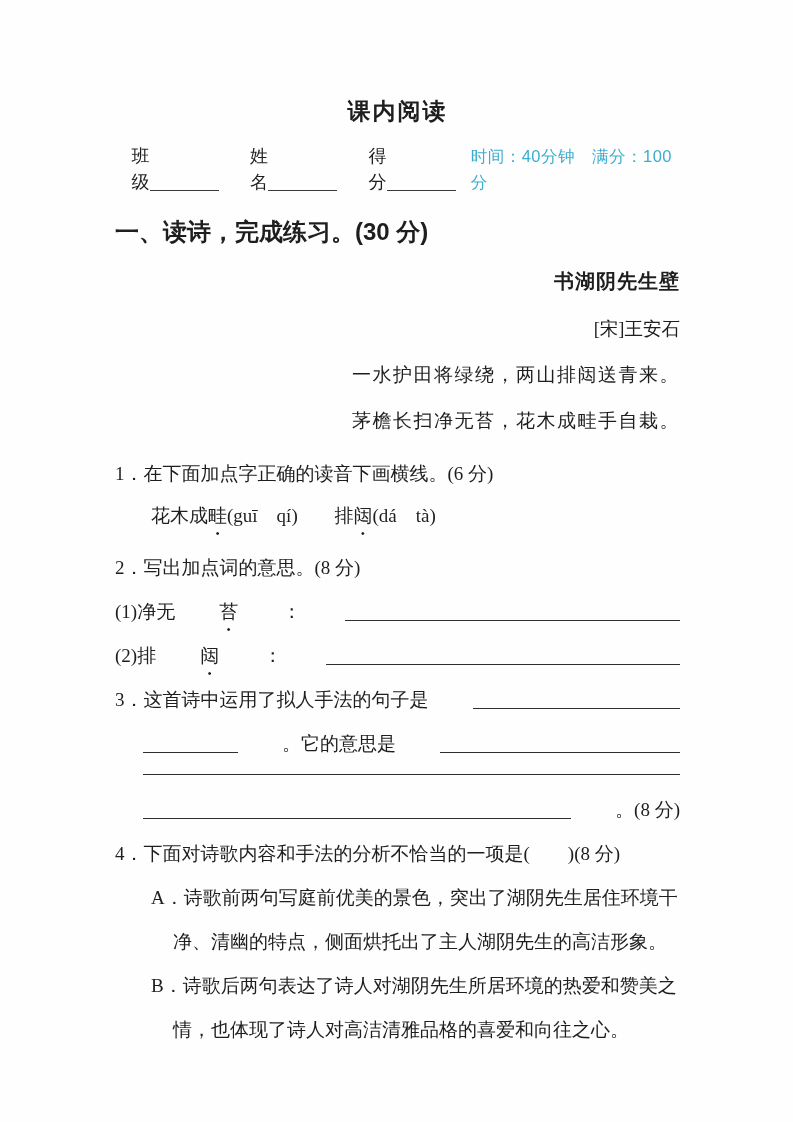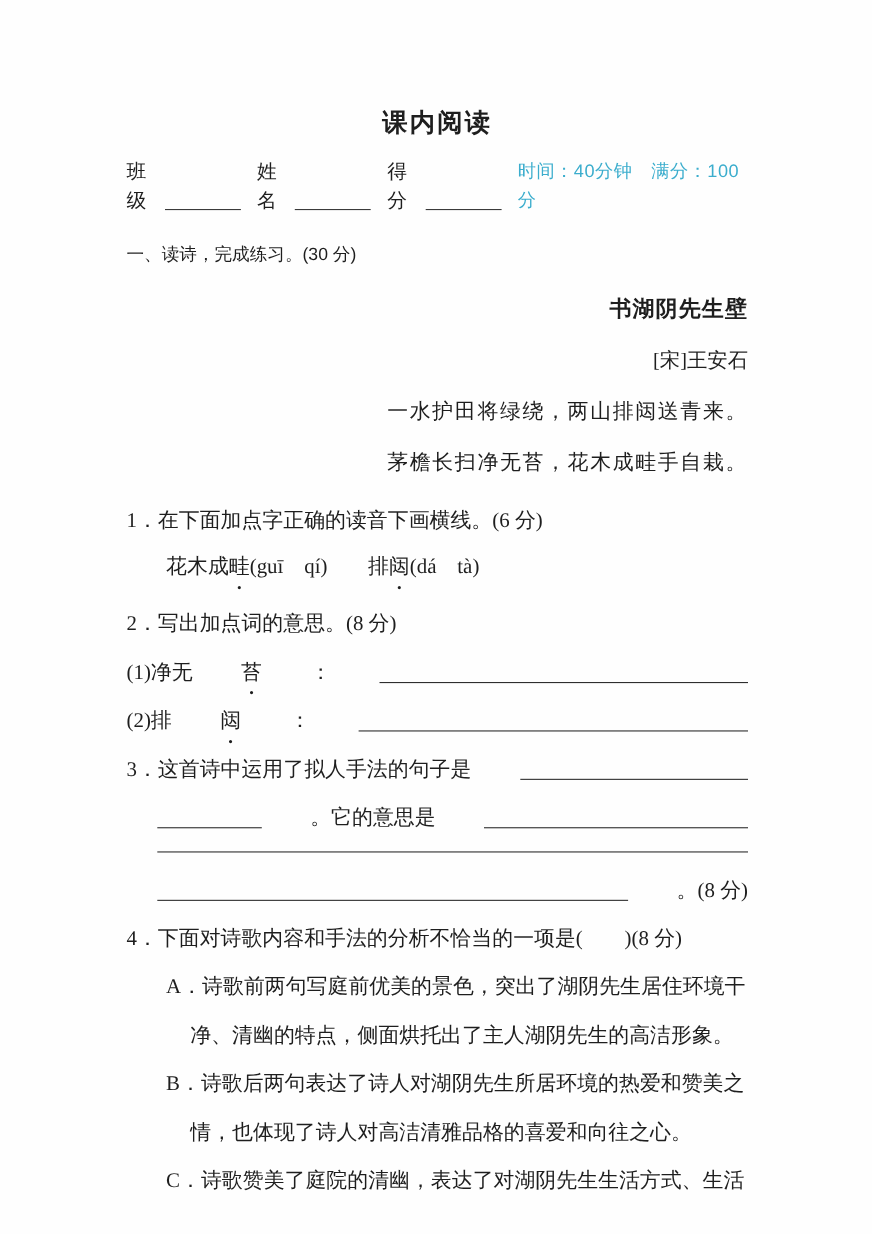--- a/index.html
+++ b/index.html
@@ -31,39 +31,39 @@
   }
 
   
   .header-row {
     display: flex;
     align-items: flex-end;
     margin-top: 17px;
     font-size: 18px;
     line-height: 26px;
   }
-  .hfield { display: flex; align-items: flex-end; margin-right: 15px; }
+  .hfield { display: flex; align-items: flex-end; margin-right: 15px; text-align: right; }
   .blank-inline {
     display: inline-block;
     width: 72px;
     border-bottom: 1.6px solid #3a3a3a;
     margin-bottom: 4px;
   }
   .exam-info {
     margin-left: auto;
     font-size: 16.5px;
     letter-spacing: 0.5px;
   }
 
   
   .section-heading {
     margin-top: 23px;
-    font-size: 16px;
+    font-size: 24px;
     line-height: 28px;
-    font-weight: 400;
+    font-weight: 700;
   }
 
   
   .poem { text-align: right; }
   .poem-title { margin-top: 22px; font-size: 20px; line-height: 27px; font-weight: 700; letter-spacing: 1px; }
   .poem-author { margin-top: 21px; font-size: 18.5px; line-height: 26px; font-family: "Liberation Serif", "DejaVu Serif", serif; }
   .poem-line { margin-top: 20px; font-size: 19px; line-height: 26px; font-family: "Liberation Serif", "DejaVu Serif", serif; letter-spacing: 1.5px; }
 
   
   .questions { font-size: 19px; }
@@ -184,19 +184,16 @@
 
       <div class="qline t">4．下面对诗歌内容和手法的分析不恰当的一项是(　　)(8 分)</div>
       <div>
         <div class="qline opt-first t">A．诗歌前两句写庭前优美的景色，突出了湖阴先生居住环境干</div>
         <div class="qline opt-cont t">净、清幽的特点，侧面烘托出了主人湖阴先生的高洁形象。</div>
       </div>
       <div>
         <div class="qline opt-first t">B．诗歌后两句表达了诗人对湖阴先生所居环境的热爱和赞美之</div>
         <div class="qline opt-cont t">情，也体现了诗人对高洁清雅品格的喜爱和向往之心。</div>
       </div>
-      <div>
-        <div class="qline opt-first t">C．诗歌赞美了庭院的清幽，表达了对湖阴先生生活方式、生活</div>
-      </div>
 
     </div>
   </div>
 </div>
 
 </body></html>

